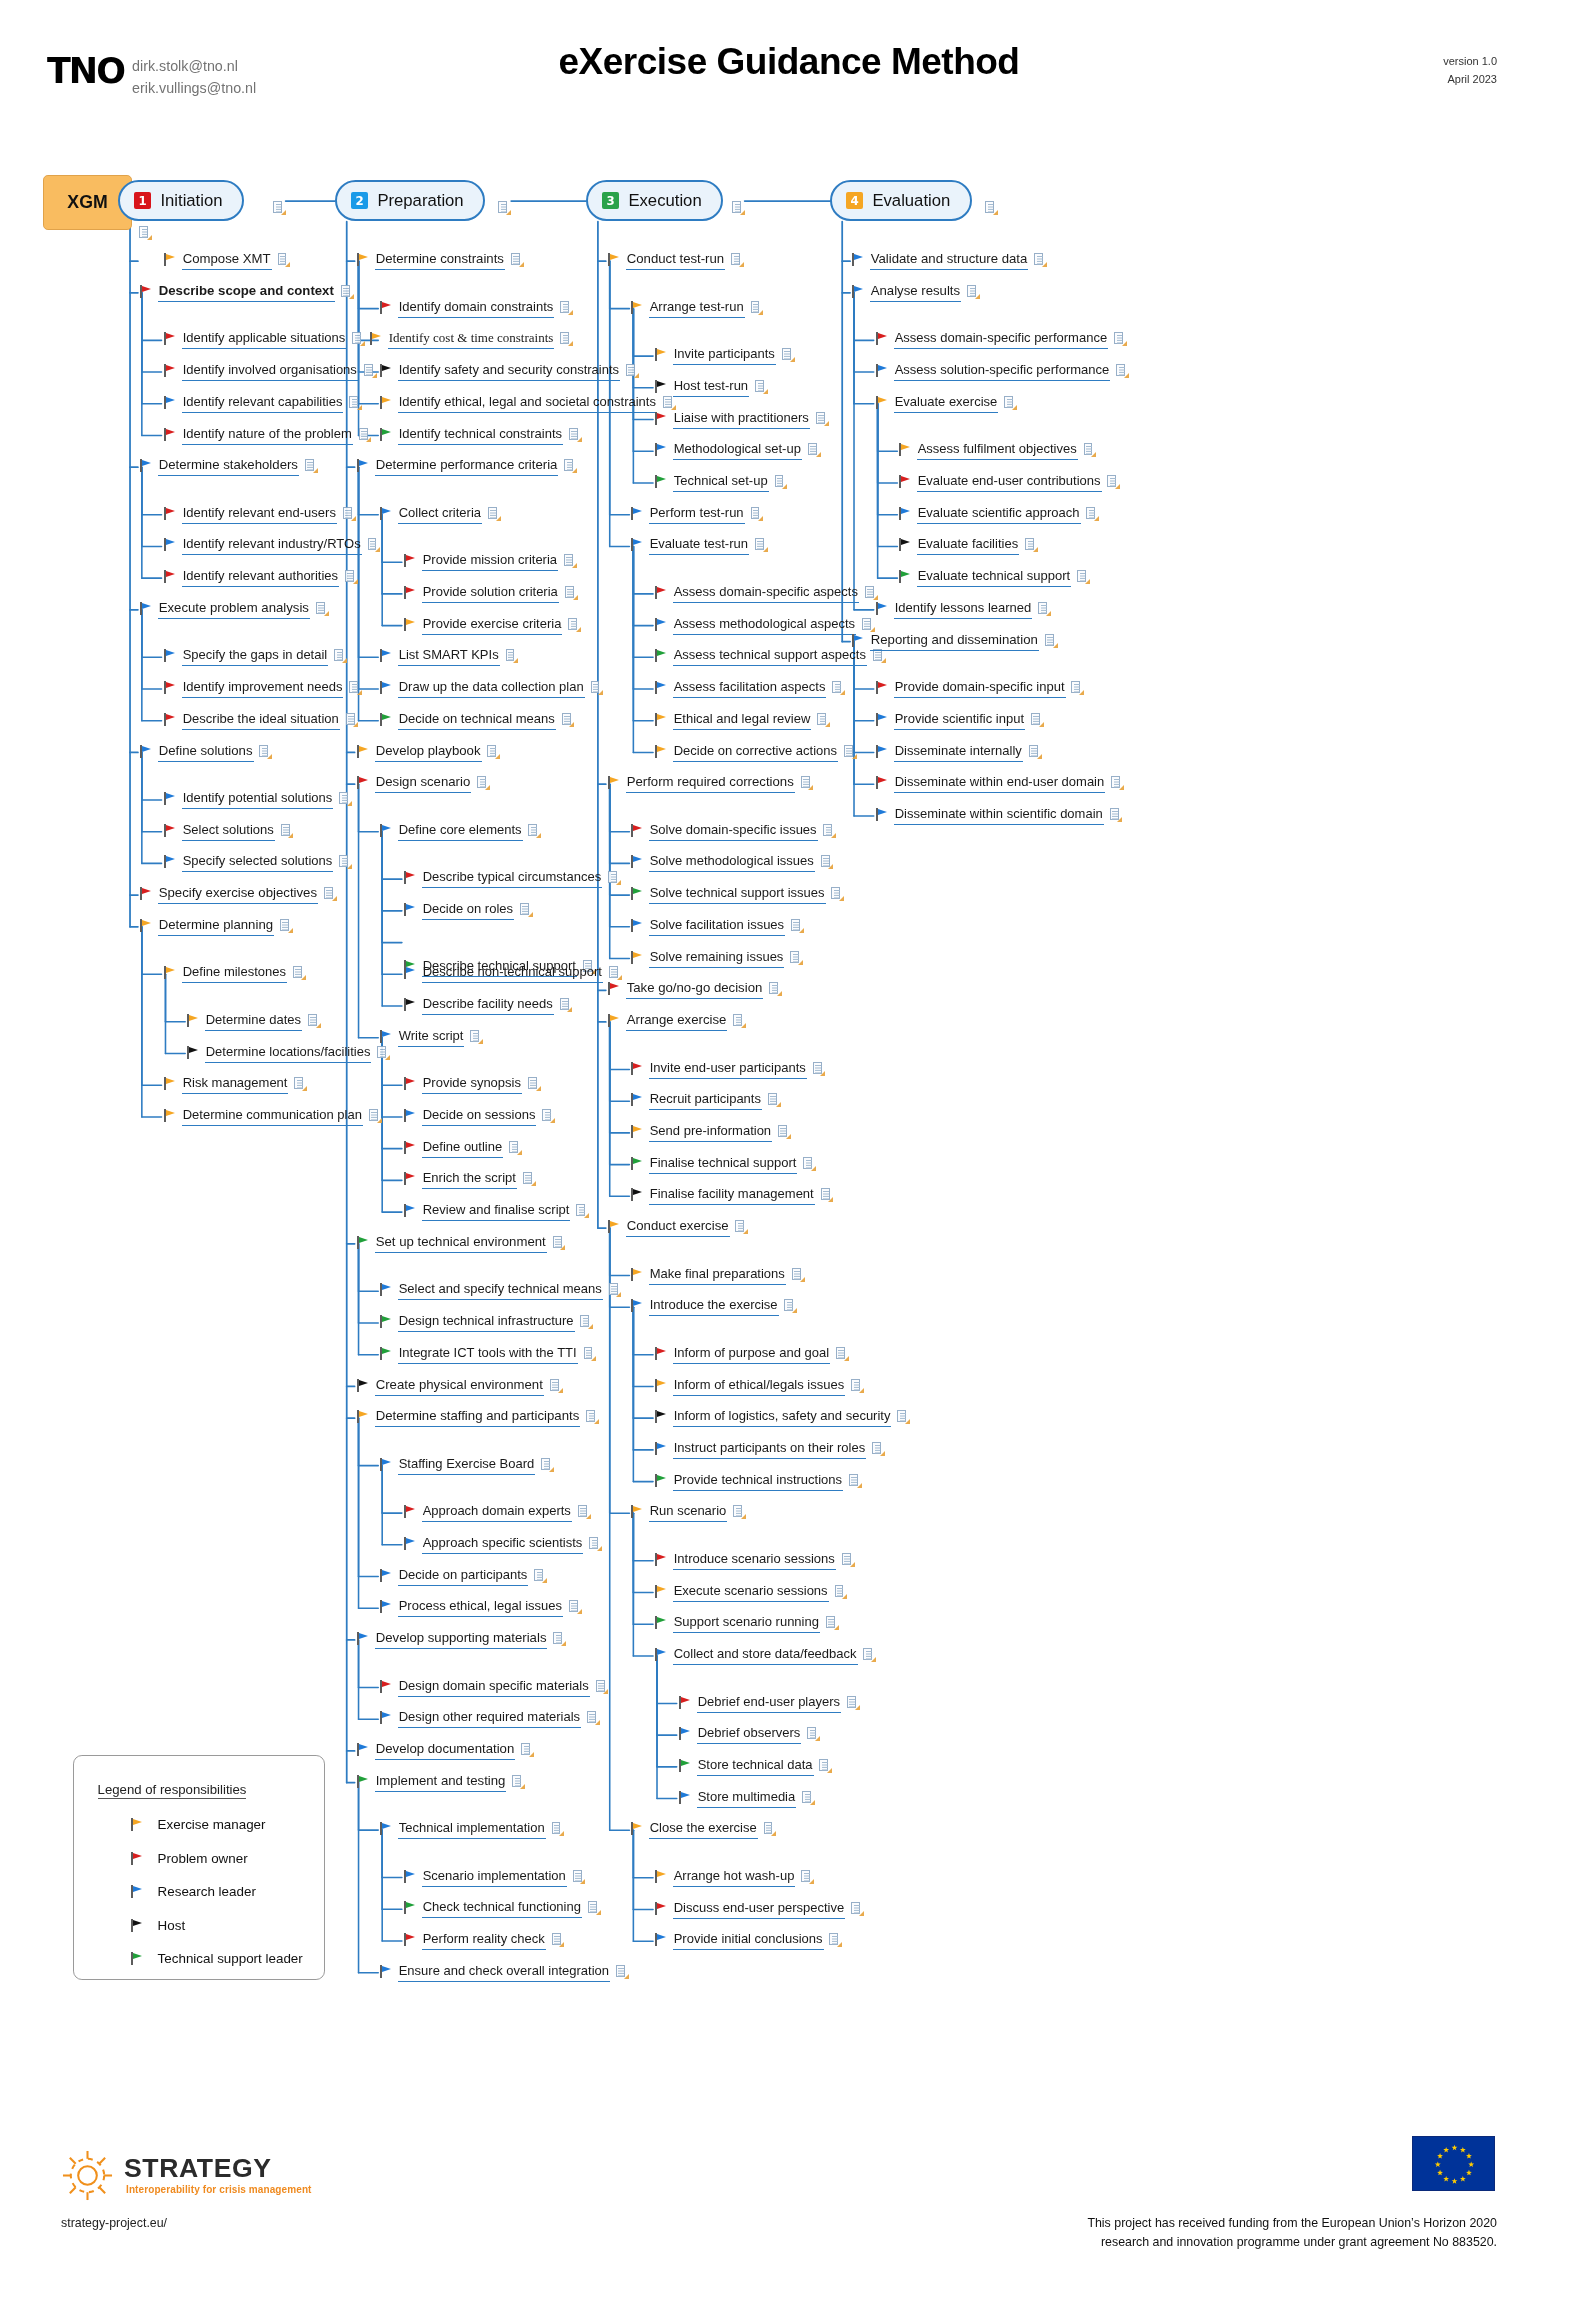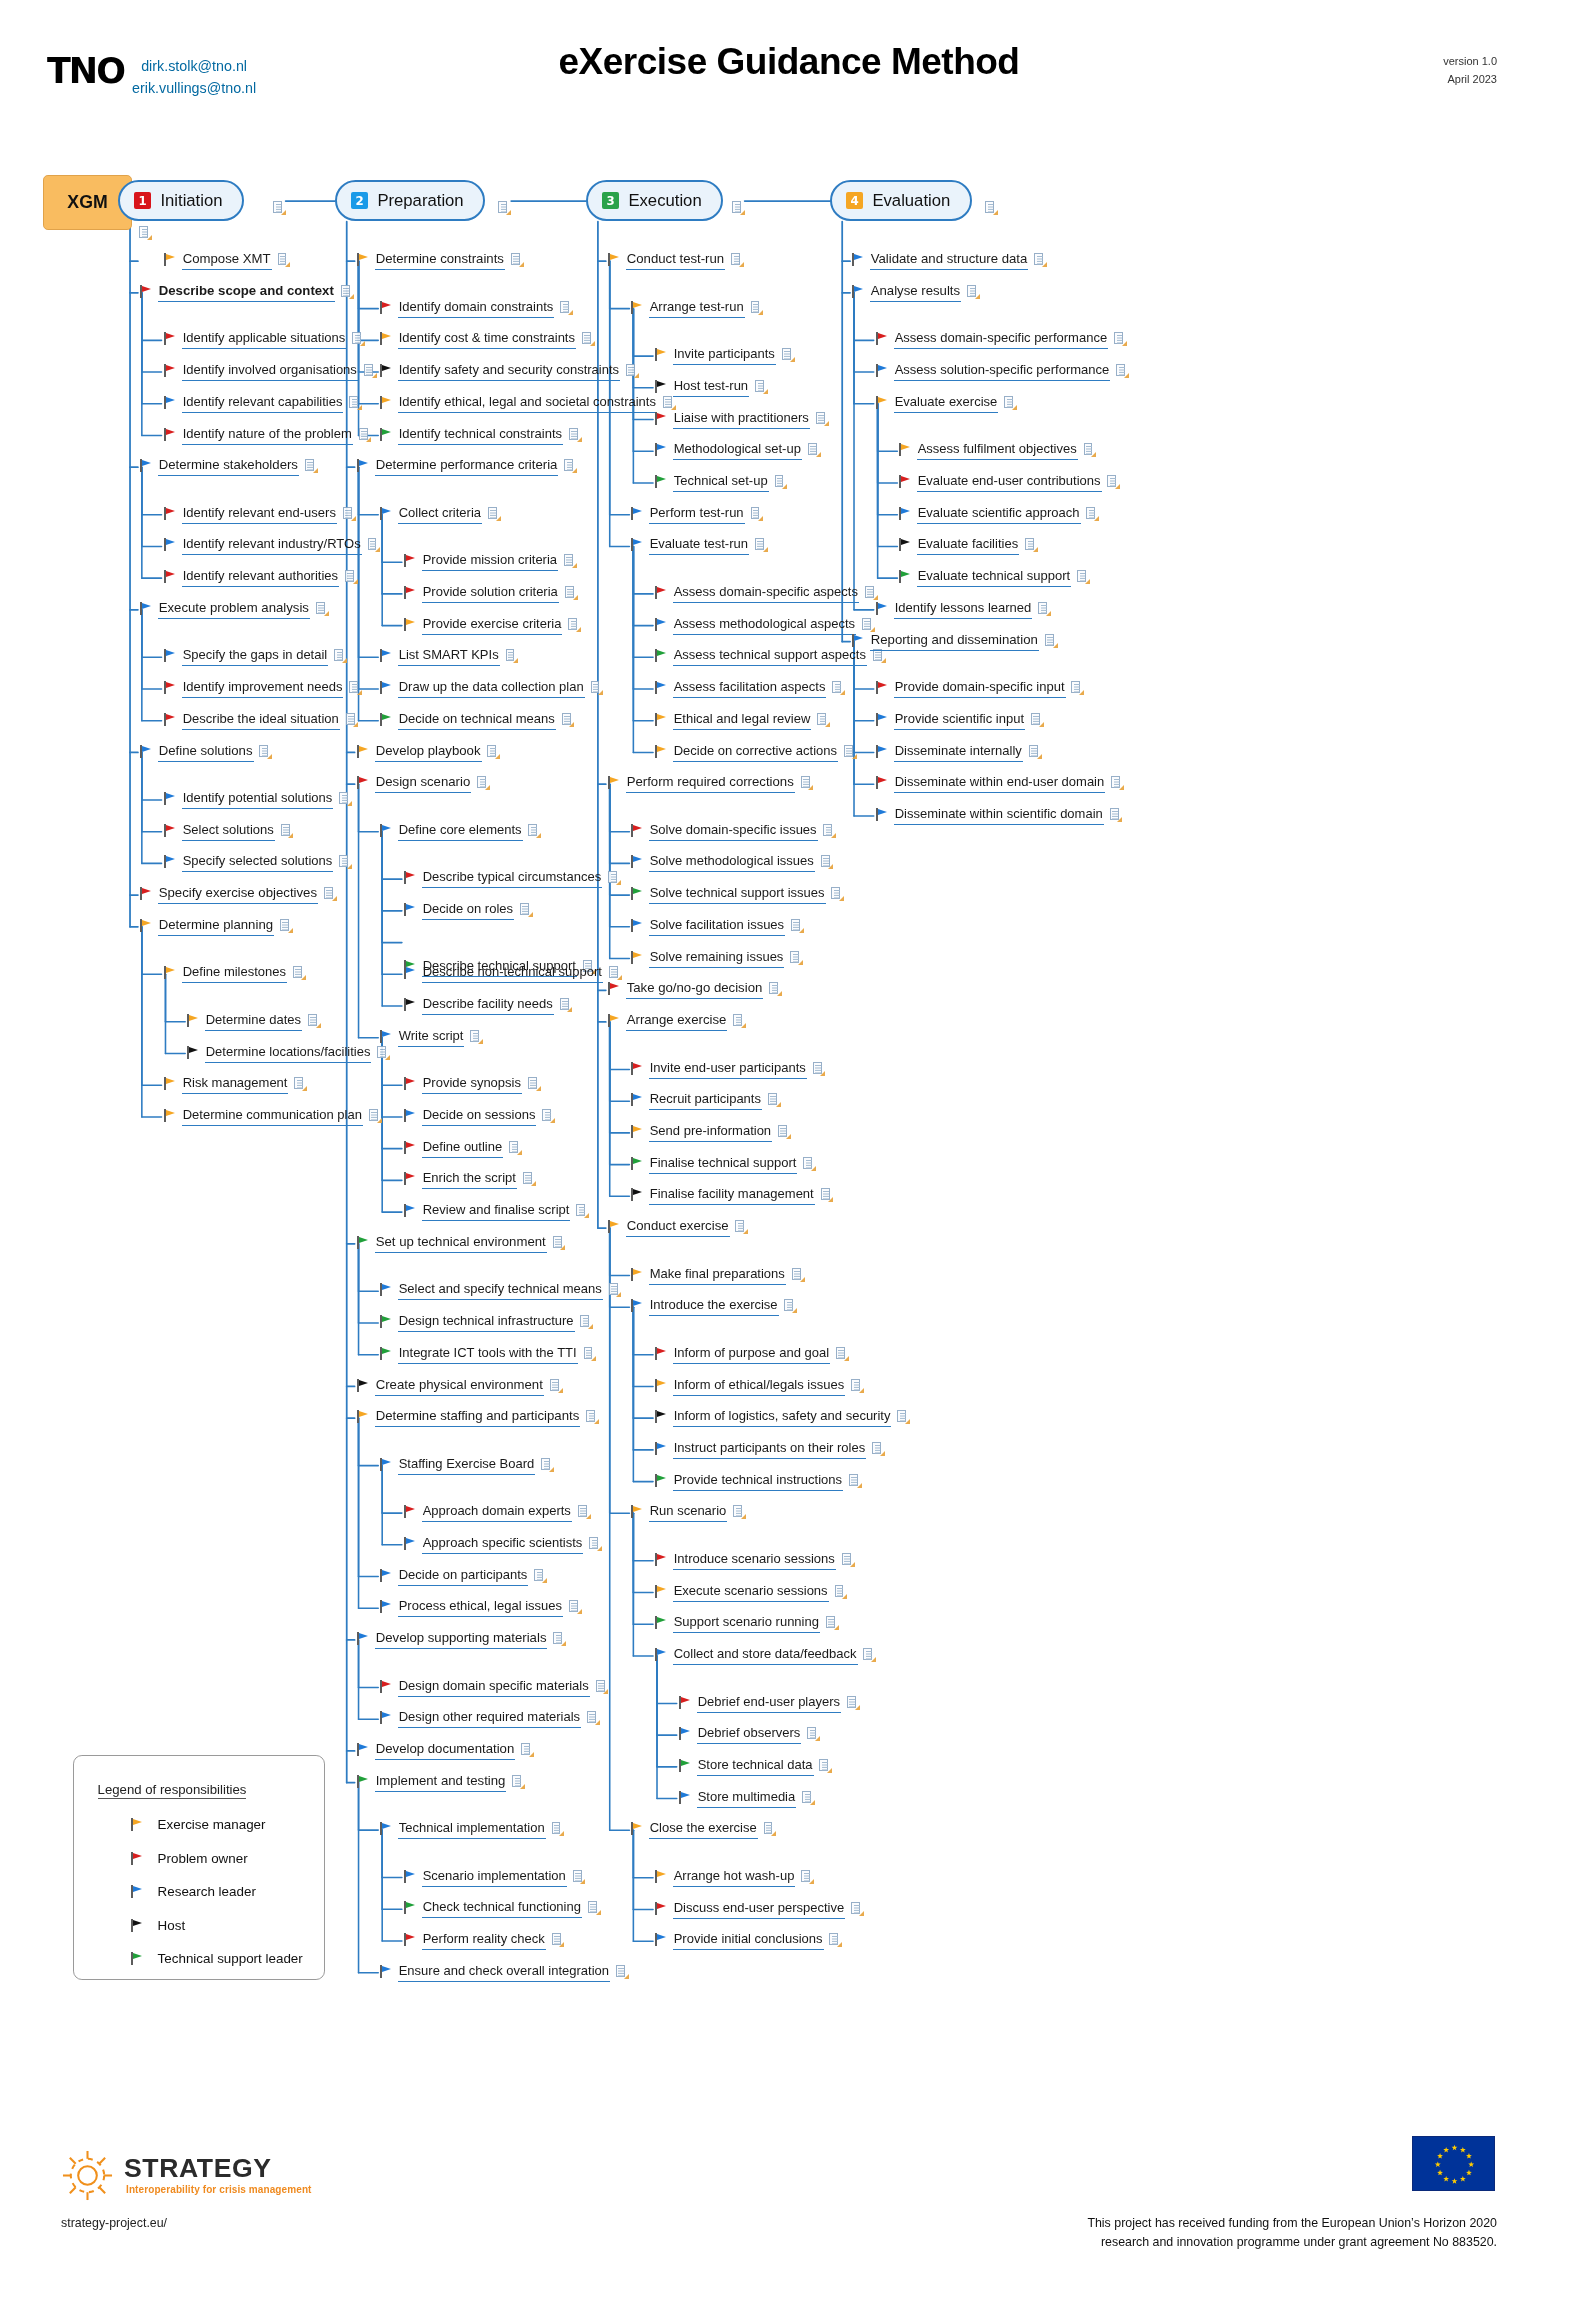--- a/index.html
+++ b/index.html
@@ -14,21 +14,21 @@
   }
 
   
   #header { position:absolute; left:0; top:0; width:1578px; height:148px; }
   #tno-logo {
     position:absolute; left:47px; top:51px;
     font-family:"DejaVu Sans", sans-serif;
     font-weight:bold; font-size:35px; letter-spacing:-2px;
     color:#000;
   }
-  #contact { position:absolute; left:132px; top:55px; font-size:14.3px; line-height:1.55; color:#0369a1;text-align:center; }
+  #contact { position:absolute; left:132px; top:55px; font-size:14.3px; line-height:1.55; color:#737373; }
   #doc-title {
     position:absolute; left:0; top:41px; width:1578px; text-align:center;
     font-size:37px; font-weight:bold; letter-spacing:-0.5px; color:#000;
   }
   #version { position:absolute; right:81px; top:53px; text-align:right; font-size:11px; line-height:1.6; color:#333; }
 
   
   #canvas { position:absolute; left:0; top:0; width:1578px; height:2318px; }
   #edges { position:absolute; left:0; top:0; width:1578px; height:2318px; pointer-events:none; }
   #xgm-node {
@@ -727,21 +727,21 @@
         <span class="flag" style="color:#d81f1f">
           <i></i>
           <b></b>
         </span>
         <span class="label">Identify domain constraints</span>
         <span class="note">
           <s></s>
           <u></u>
         </span>
       </div>
-      <div class="topic lv2" style="left: 380px; top: 330px;">
+      <div class="topic lv2" style="left: 370px; top: 330px; font-family: Liberation Serif, serif;">
         <span class="flag" style="color:#f5a623">
           <i></i>
           <b></b>
         </span>
         <span class="label">Identify cost &amp; time constraints</span>
         <span class="note">
           <s></s>
           <u></u>
         </span>
       </div>

